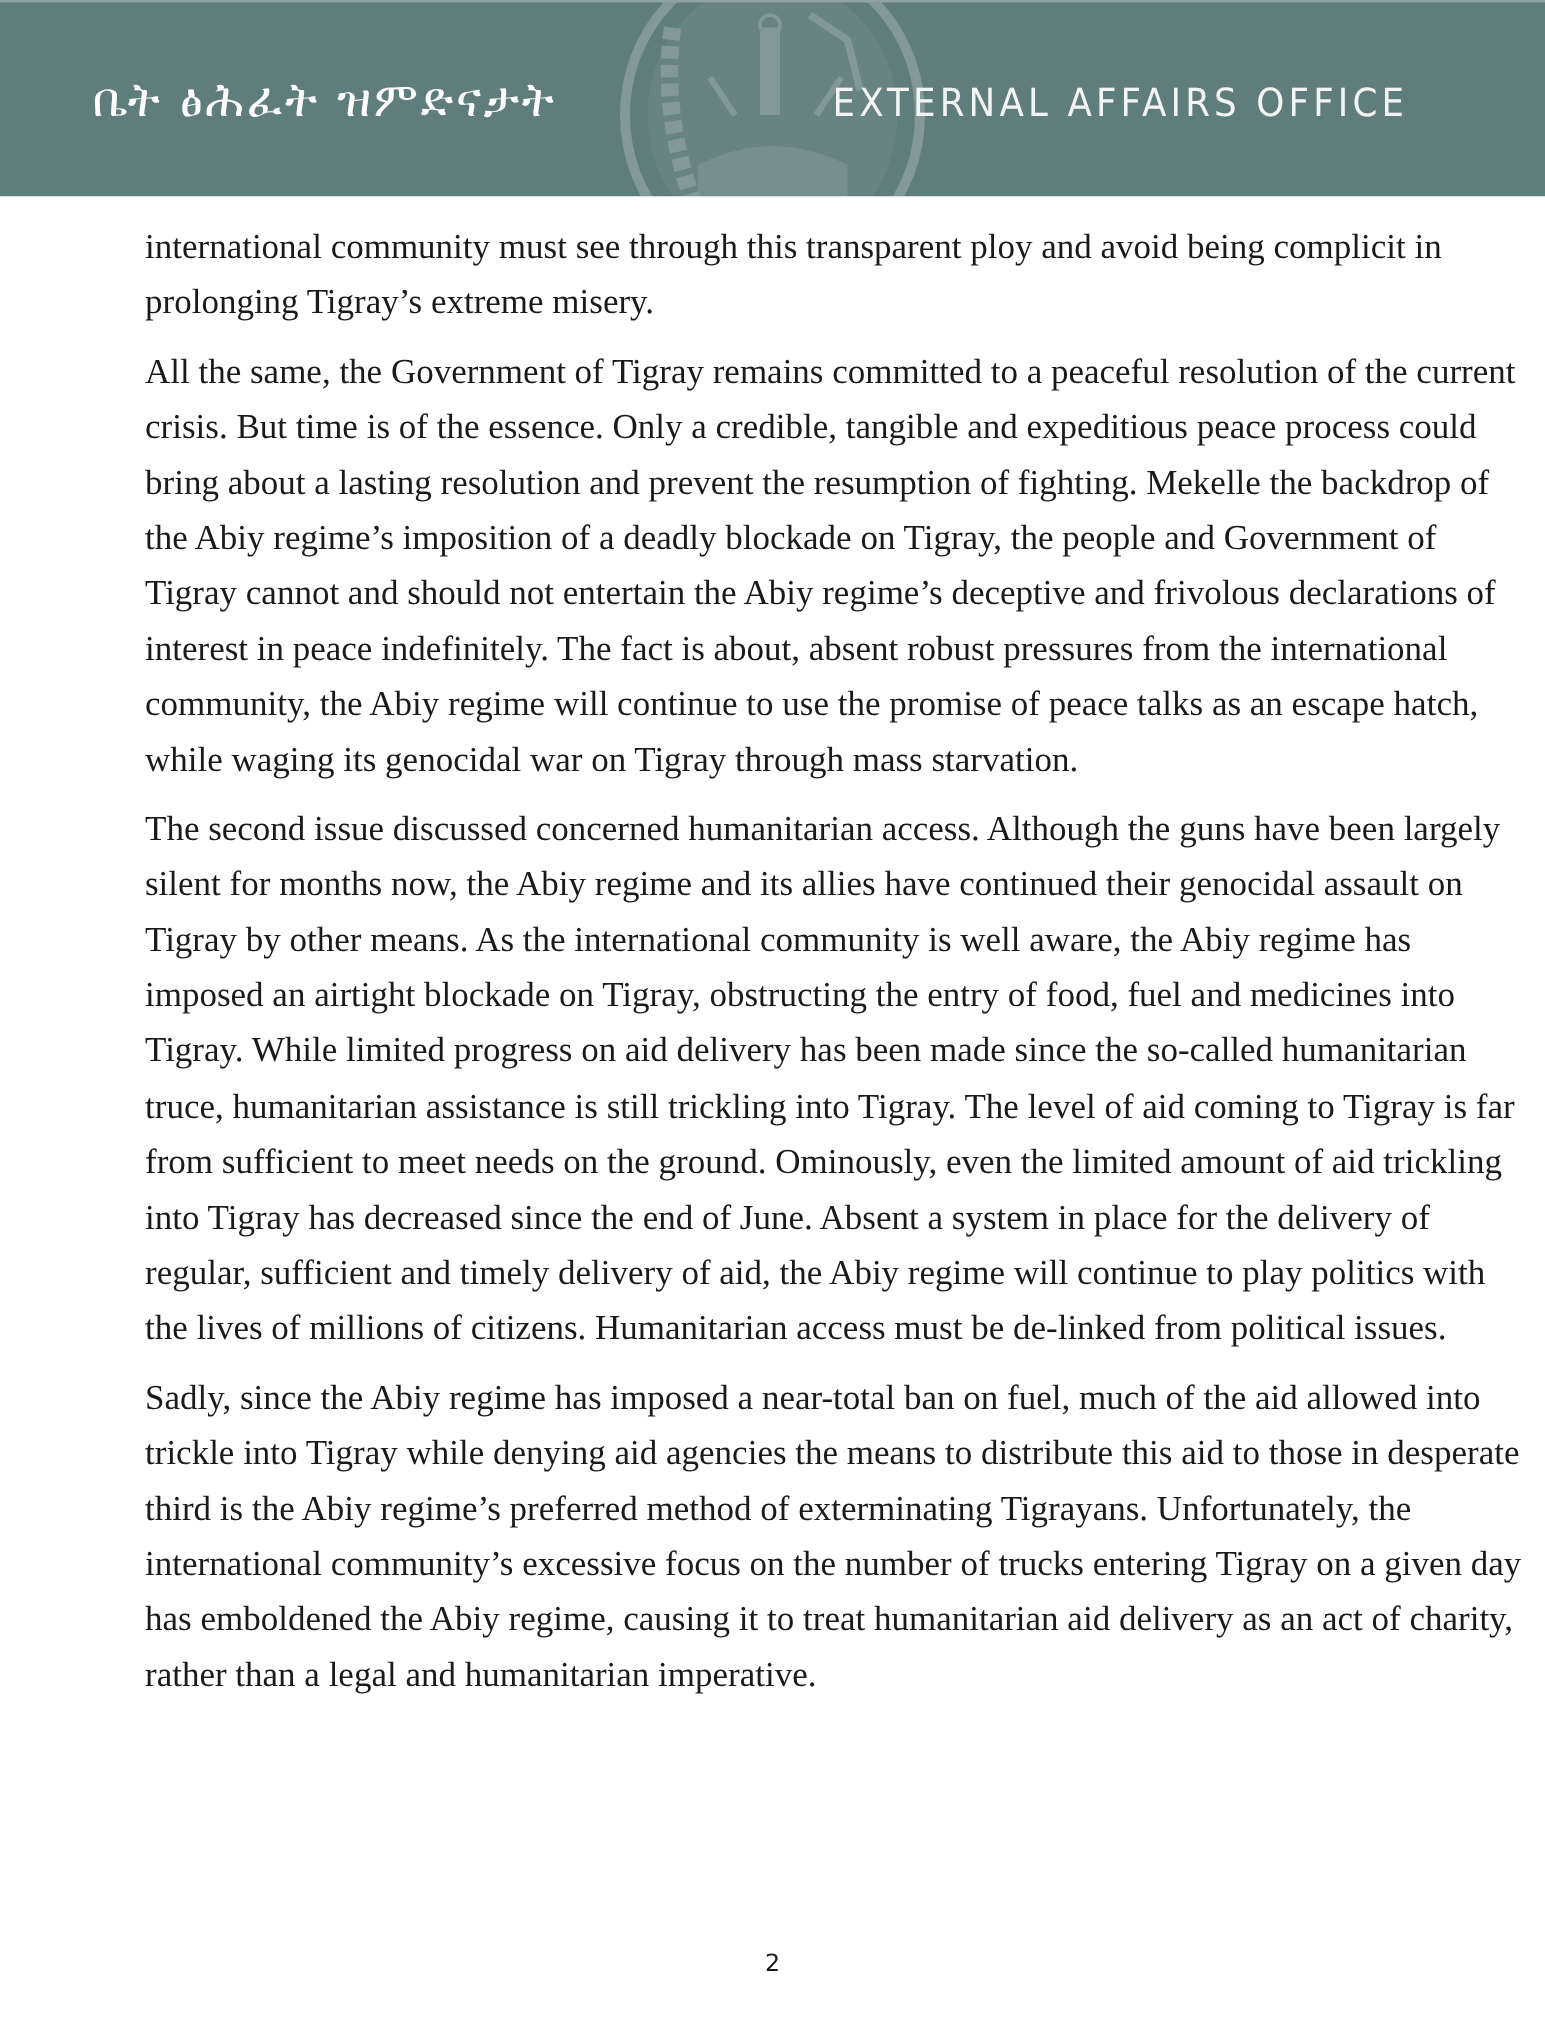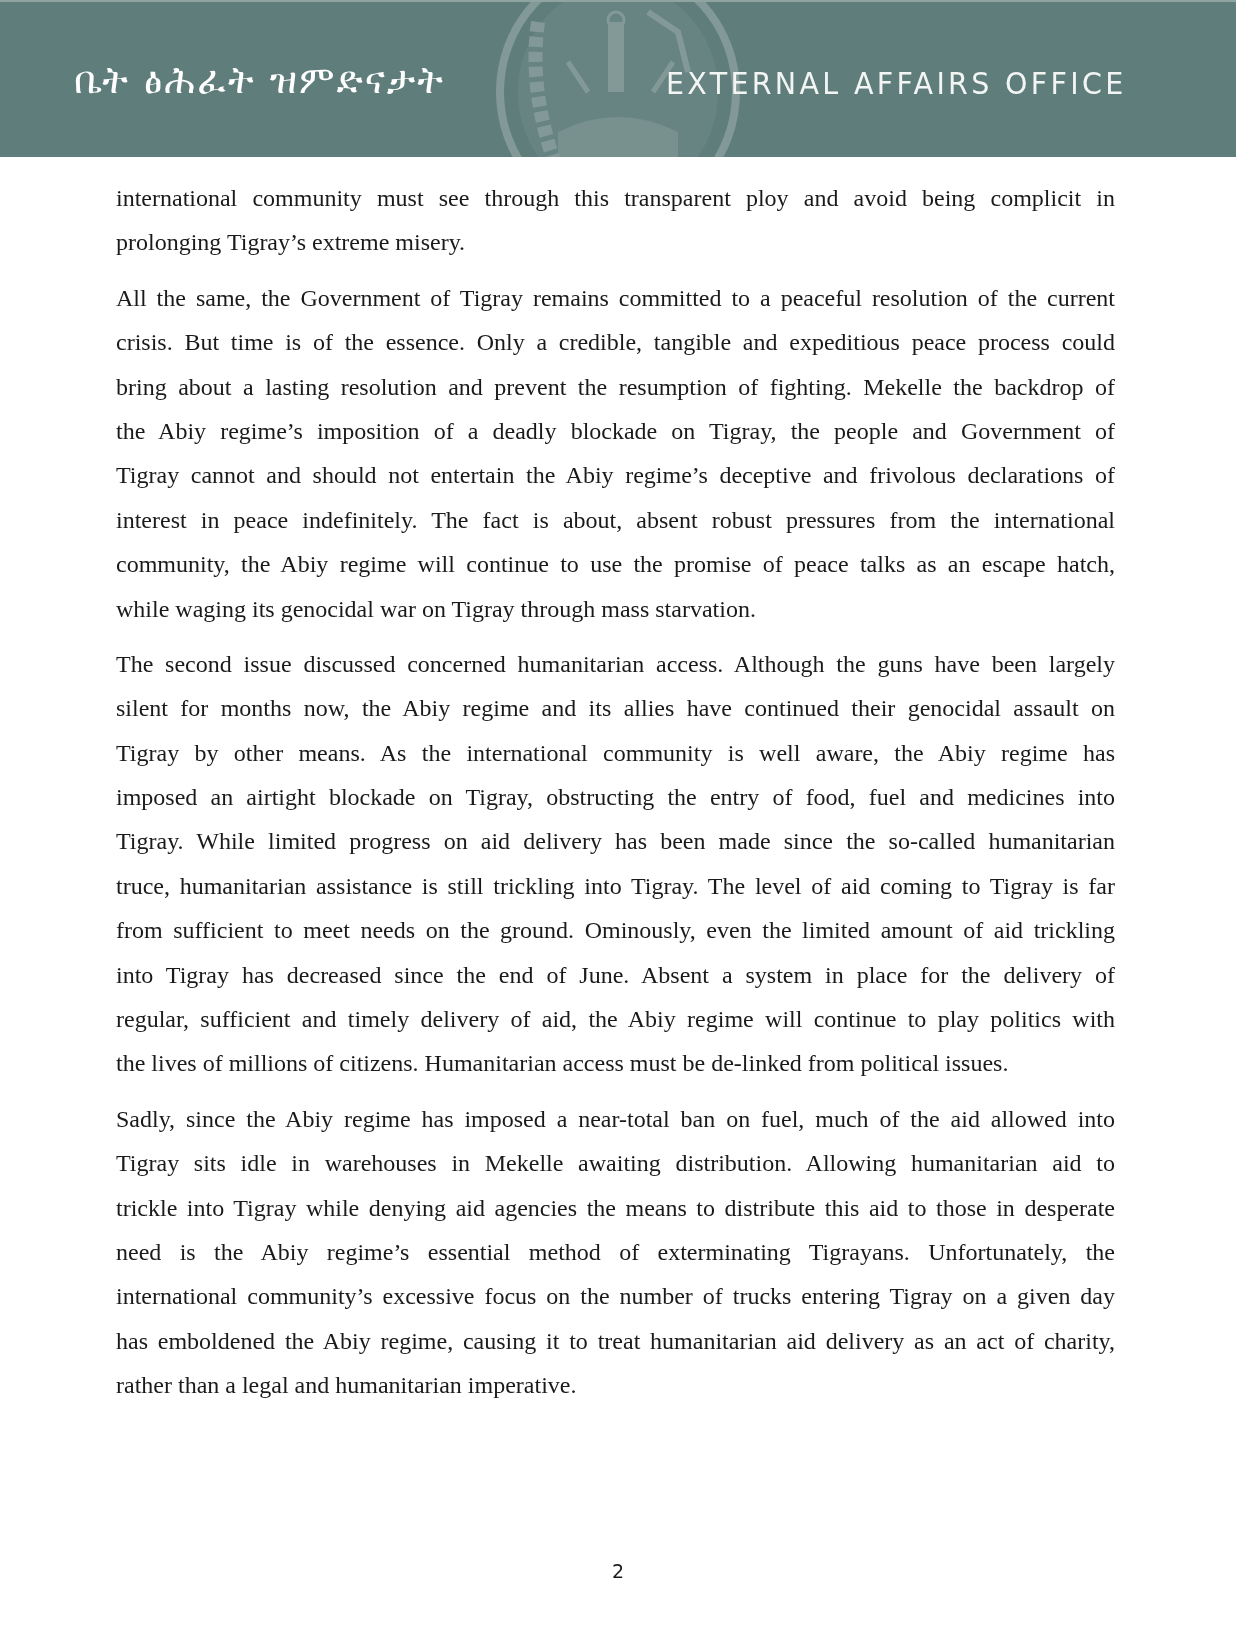--- a/index.html
+++ b/index.html
@@ -19,21 +19,21 @@
       font-family: "DejaVu Sans", sans-serif; font-size: 38px; color: #ffffff;
       letter-spacing: 2px; white-space: nowrap;
     }
     .header-english {
       position: absolute; left: 666px; top: 63px;
       font-family: "DejaVu Sans", sans-serif; font-size: 31px; color: #f2f5f4;
       letter-spacing: 3.6px; white-space: nowrap; transform: scaleX(0.92); transform-origin: left center;
     }
     .body-text {
       position: absolute; left: 116px; top: 176px; width: 999px;
-      font-family: "Liberation Serif", serif; font-size: 24px; color: #1a1a1a;
+      font-family: "Liberation Serif", serif; font-size: 28px; color: #1a1a1a;
     }
     .para { margin: 0 0 11px 0; }
     .line {
       display: block; height: 44.4px; line-height: 44.4px;
       text-align: justify; text-align-last: justify; white-space: nowrap;
     }
     .line.last { text-align-last: left; }
     .page-number {
       position: absolute; left: 0; width: 1236px; top: 1560px; text-align: center;
       font-family: "DejaVu Sans", sans-serif; font-size: 19px; color: #1a1a1a;
@@ -80,22 +80,21 @@
     <span class="line">imposed an airtight blockade on Tigray, obstructing the entry of food, fuel and medicines into</span>
     <span class="line">Tigray. While limited progress on aid delivery has been made since the so-called humanitarian</span>
     <span class="line">truce, humanitarian assistance is still trickling into Tigray. The level of aid coming to Tigray is far</span>
     <span class="line">from sufficient to meet needs on the ground. Ominously, even the limited amount of aid trickling</span>
     <span class="line">into Tigray has decreased since the end of June. Absent a system in place for the delivery of</span>
     <span class="line">regular, sufficient and timely delivery of aid, the Abiy regime will continue to play politics with</span>
     <span class="line last">the lives of millions of citizens. Humanitarian access must be de-linked from political issues.</span>
   </p>
   <p class="para">
     <span class="line">Sadly, since the Abiy regime has imposed a near-total ban on fuel, much of the aid allowed into</span>
-    <span class="line">Tigray sits idle in warehouses in Mekelle awaiting distribution. Allowing humanitarian aid to</span>
     <span class="line">trickle into Tigray while denying aid agencies the means to distribute this aid to those in desperate</span>
-    <span class="line">need is the Abiy regime’s essential method of exterminating Tigrayans. Unfortunately, the</span>
+    <span class="line">third is the Abiy regime’s preferred method of exterminating Tigrayans. Unfortunately, the</span>
     <span class="line">international community’s excessive focus on the number of trucks entering Tigray on a given day</span>
     <span class="line">has emboldened the Abiy regime, causing it to treat humanitarian aid delivery as an act of charity,</span>
     <span class="line last">rather than a legal and humanitarian imperative.</span>
   </p>
 </div>
 
 <div class="page-number">2</div>
 
 </body></html>

